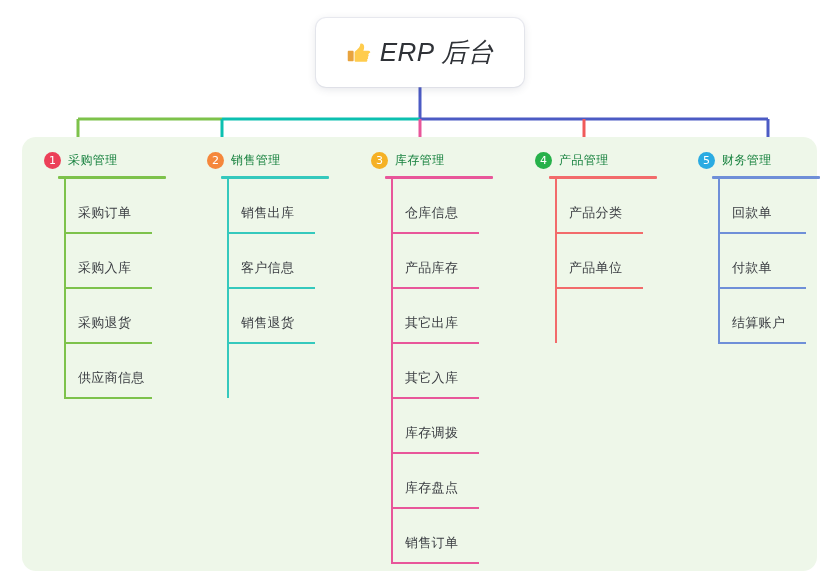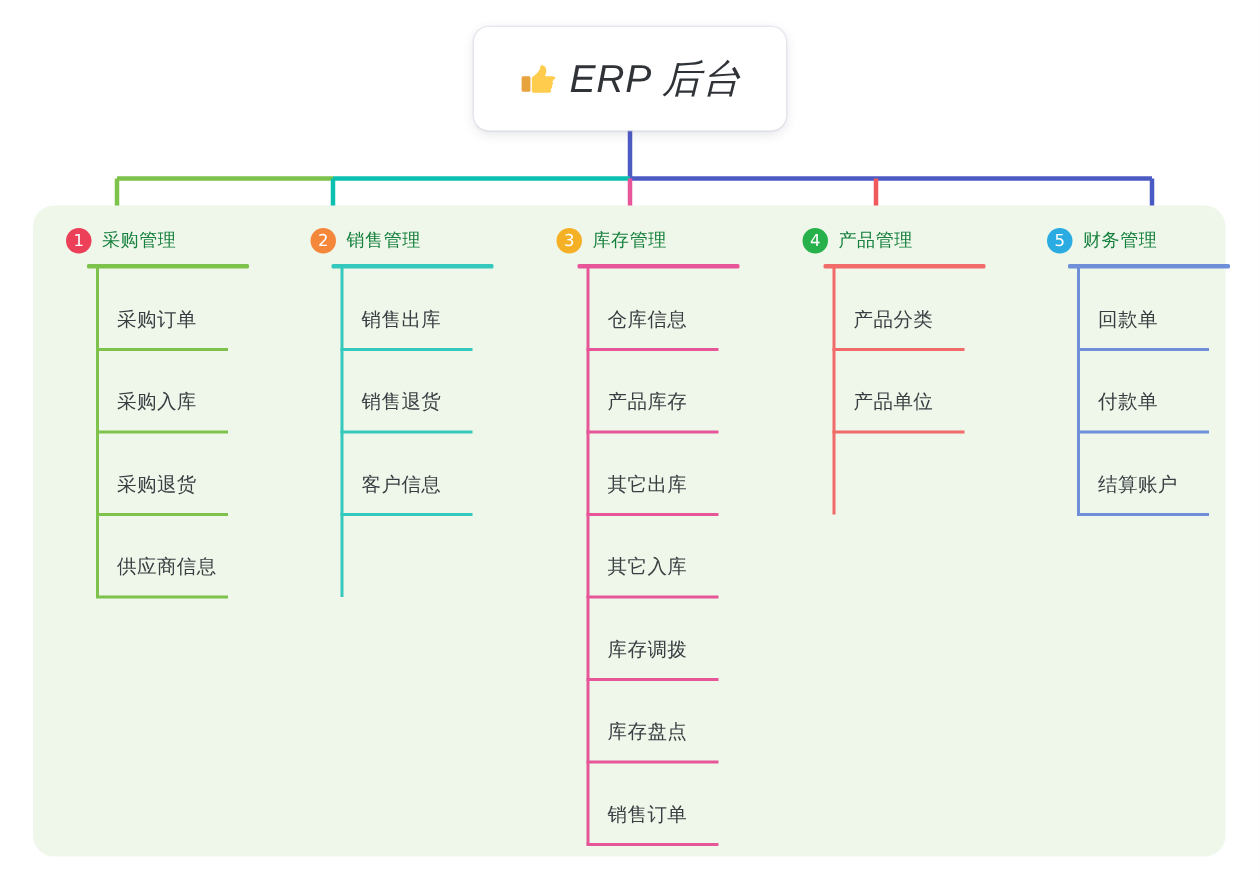--- a/index.html
+++ b/index.html
@@ -208,27 +208,27 @@
           <span class="col-title">销售管理</span>
         </div>
         <div class="header-rule" style="background: rgb(53, 201, 189);"></div>
         <div class="spine" style="background: rgb(53, 201, 189); height: 220px;"></div>
         <div class="items">
           <div class="item">
             <span class="item-label">销售出库</span>
             <div class="item-rule" style="background: rgb(53, 201, 189);"></div>
           </div>
           <div class="item">
+            <span class="item-label">客户信息</span>
+            <div class="item-rule" style="background: rgb(53, 201, 189);"></div>
+          </div>
+          <div class="item">
             <span class="item-label">销售退货</span>
             <div class="item-rule" style="background: rgb(53, 201, 189);"></div>
           </div>
-          <div class="item">
-            <span class="item-label">客户信息</span>
-            <div class="item-rule" style="background: rgb(53, 201, 189);"></div>
-          </div>
         </div>
       </div>
       <div class="column" style="left: 369px;">
         <div class="col-header">
           <span class="badge" style="background: rgb(245, 177, 37);">3</span>
           <span class="col-title">库存管理</span>
         </div>
         <div class="header-rule" style="background: rgb(232, 86, 154);"></div>
         <div class="spine" style="background: rgb(232, 86, 154); height: 385px;"></div>
         <div class="items">

